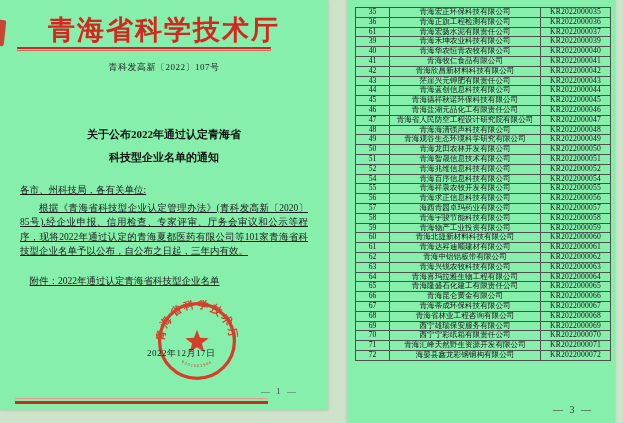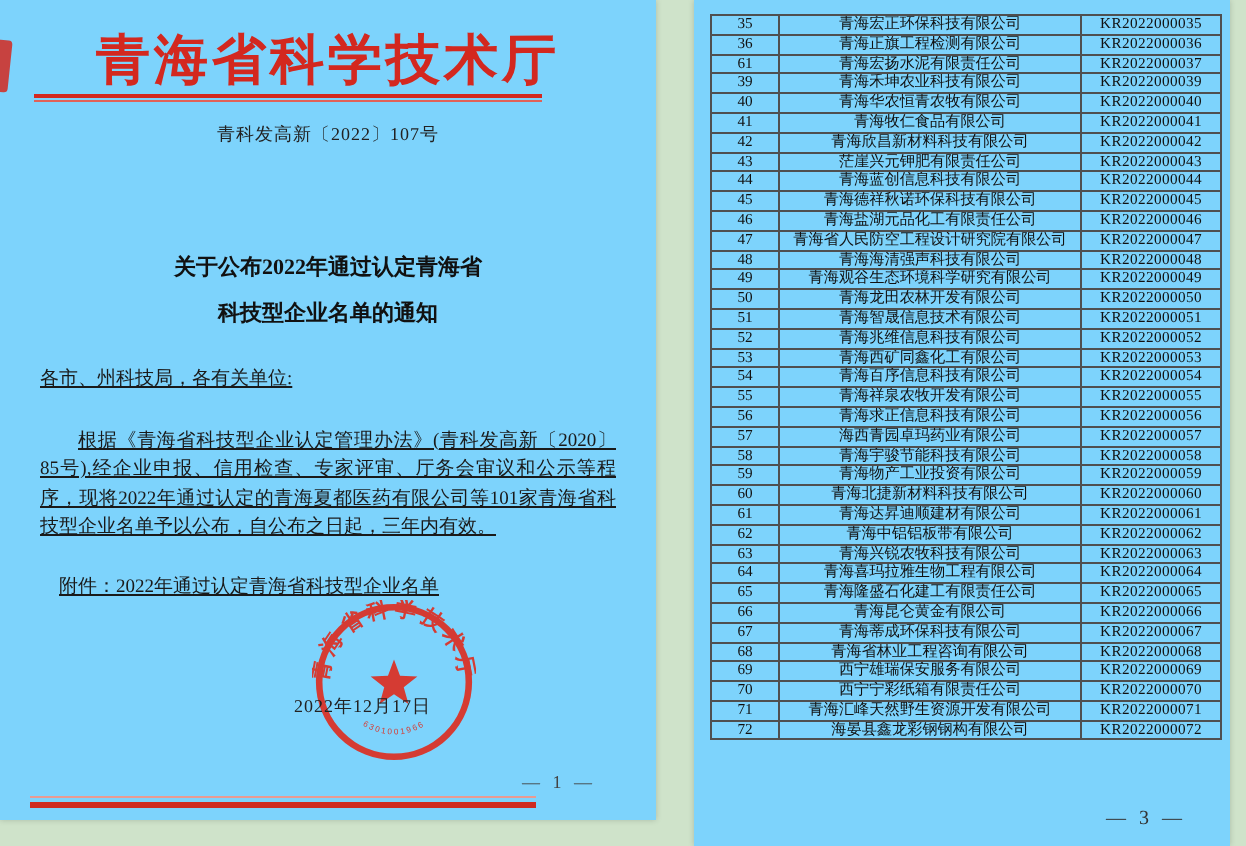--- a/index.html
+++ b/index.html
@@ -6,21 +6,21 @@
   html,body { width:623px; height:423px; }
   body {
     position:relative;
     background:#cfe3ca;
     overflow:hidden;
     font-family:"Liberation Serif", serif;
     color:#1a1a1a;
   }
   .page {
     position:absolute;
-    background:#7dd3fc;
+    background:#86efac;
     box-shadow:0 0 3px rgba(0,0,0,.18);
   }
   .page-left  { left:0;   top:0; width:328px; height:410px; }
   .page-right { left:347px; top:0; width:268px; height:423px; }
 
   
   .red-edge-fragment{
     position:absolute; left:-3px; top:20px; width:8px; height:26px;
     background:#d3281f; border-radius:2px; transform:rotate(6deg); opacity:.85;
   }
@@ -38,21 +38,21 @@
   }
   .notice-title{
     position:absolute; top:123px; left:0; right:0;
     text-align:center; font-weight:bold; font-size:11px;
     line-height:23px; color:#111;
   }
   .body-text{
     position:absolute; top:183px; left:20px; right:20px;
     font-size:9.5px; line-height:14.5px; text-align:justify; color:#1a1a1a;text-decoration:underline;
   }
-  .body-text .paragraph{ text-indent:2em; margin-top:16px; }
+  .body-text .paragraph{ text-indent:2em; margin-top:3px; }
   .body-text .attachment{ margin-top:15px; text-indent:1em; }
 
   .seal-svg{ position:absolute; left:156px; top:300px; width:82px; height:82px; opacity:.92; z-index:1; }
   .issue-date{
     position:absolute; left:147px; top:347px; width:100px; z-index:2;
     font-size:9px; color:#222; letter-spacing:.5px;
   }
   .page-number-left{
     position:absolute; top:386px; right:30px;
     font-size:9px; color:#444; letter-spacing:2px;
@@ -213,25 +213,20 @@
           <td class="col-no">51</td>
           <td class="col-company">青海智晟信息技术有限公司</td>
           <td class="col-cert">KR2022000051</td>
         </tr>
         <tr>
           <td class="col-no">52</td>
           <td class="col-company">青海兆维信息科技有限公司</td>
           <td class="col-cert">KR2022000052</td>
         </tr>
         <tr>
-          <td class="col-no">53</td>
-          <td class="col-company">青海西矿同鑫化工有限公司</td>
-          <td class="col-cert">KR2022000053</td>
-        </tr>
-        <tr>
           <td class="col-no">54</td>
           <td class="col-company">青海百序信息科技有限公司</td>
           <td class="col-cert">KR2022000054</td>
         </tr>
         <tr>
           <td class="col-no">55</td>
           <td class="col-company">青海祥泉农牧开发有限公司</td>
           <td class="col-cert">KR2022000055</td>
         </tr>
         <tr>

